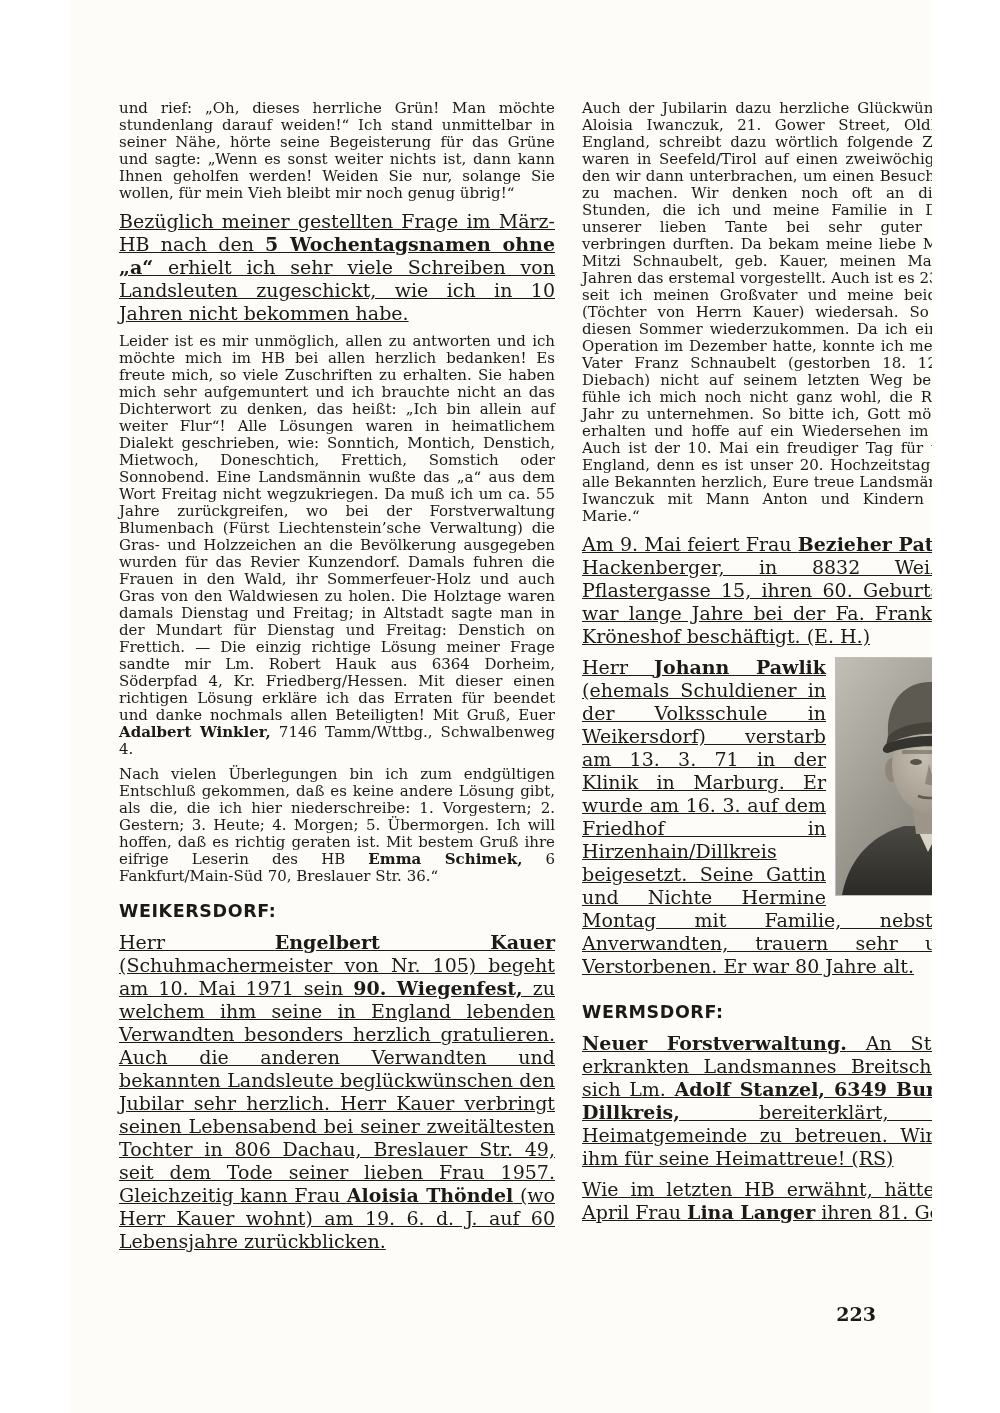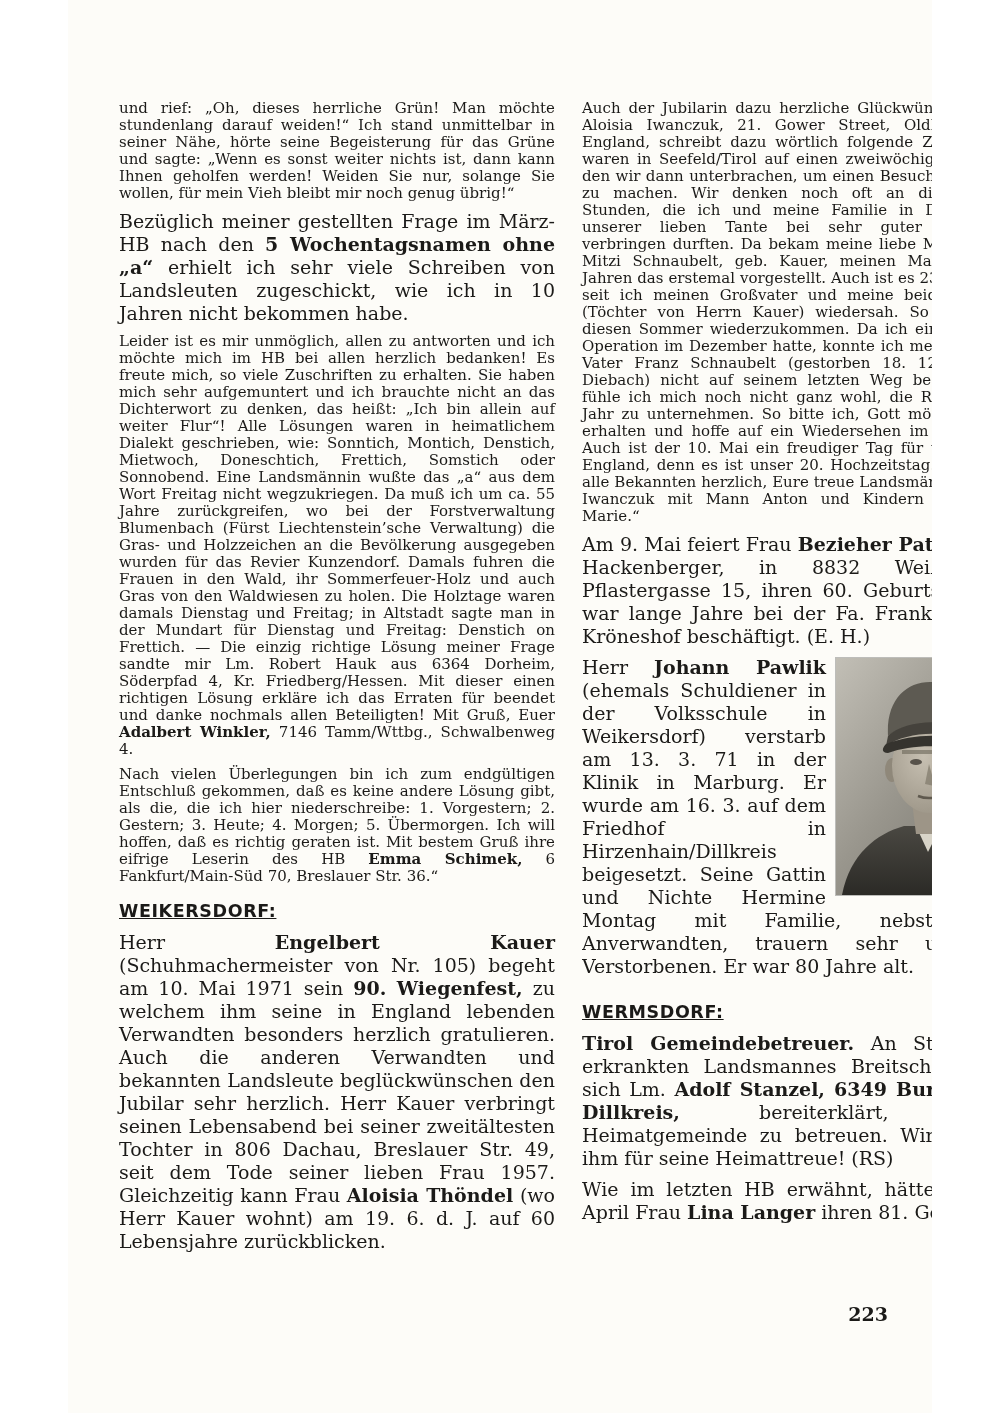--- a/index.html
+++ b/index.html
@@ -31,43 +31,43 @@
     -webkit-hyphens: auto;
     margin-bottom: 8px;
   }
   .para-lg {
     font-size: 19px;
     line-height: 23px;
     text-align: justify;
     hyphens: auto;
     -webkit-hyphens: auto;
     margin-bottom: 8px;
+    text-decoration: underline;
   }
   .heading {
     font-family: "DejaVu Sans", "Liberation Sans", sans-serif;
     font-weight: bold;
     font-size: 17.5px;
     letter-spacing: 0.6px;
     margin: 16px 0 10px 0;
-    text-decoration: underline;
   }
   .b { font-weight: bold; }
   .obit { overflow: hidden; }
   .photo {
     float: right;
     width: 182px;
     height: 237px;
     margin: 2px 0 8px 10px;
     background: #8d8b84;
     outline: 1px solid rgba(0,0,0,0.25);
   }
   .photo svg { display: block; }
   .page-number {
     position: absolute;
-    right: 44px;
+    right: 56px;
     bottom: 88px;
     font-size: 19px;
     font-weight: bold;
     font-family: "DejaVu Serif", "Liberation Serif", serif;
   }
 </style>
 </head>
 <body>
 
 <div class="page">
@@ -120,20 +120,20 @@
             <ellipse cx="80" cy="104" rx="6" ry="3" fill="#57524a"></ellipse>
             <ellipse cx="110" cy="104" rx="6" ry="3" fill="#57524a"></ellipse>
             <path d="M93 106 L89 126 L99 128 Z" fill="#837c6e" opacity="0.75"></path>
             <path d="M82 138 Q95 143 109 136" stroke="#5f594e" stroke-width="2.5" fill="none"></path>
           </svg>
         </div>
         <p class="para-lg"><span>Herr </span><span class="b">Johann Pawlik</span><span> (ehemals Schuldiener in der Volksschule in Weikersdorf) verstarb am 13. 3. 71 in der Klinik in Marburg. Er wurde am 16. 3. auf dem Friedhof in Hirzenhain/Dillkreis beigesetzt. Seine Gattin und Nichte Hermine Montag mit Familie, nebst allen Anverwandten, trauern sehr um den Verstorbenen. Er war 80 Jahre alt.</span></p>
       </div>
 
       <h2 class="heading">WERMSDORF:</h2>
-      <p class="para-lg"><span class="b">Tirol Gemeindebetreuer.</span><span> An Stelle des erkrankten Landsmannes Breitschädel hat sich Lm. </span><span class="b">Adolf Stanzel, 6349 Burg a. W., Dillkreis,</span><span> bereiterklärt, seine Heimatgemeinde zu betreuen. Wir danken ihm für seine Heimattreue! (RS)</span></p>
+      <p class="para-lg"><span class="b">Neuer Forstverwaltung.</span><span> An Stelle des erkrankten Landsmannes Breitschädel hat sich Lm. </span><span class="b">Adolf Stanzel, 6349 Burg a. W., Dillkreis,</span><span> bereiterklärt, seine Heimatgemeinde zu betreuen. Wir danken ihm für seine Heimattreue! (RS)</span></p>
       <p class="para-lg"><span>Wie im letzten HB erwähnt, hätte am 12. April Frau </span><span class="b">Lina Langer</span><span> ihren 81. Geburts-</span></p>
     </div>
 
   </div>
 
   <div class="page-number">223</div>
 </div>
 
 </body></html>

